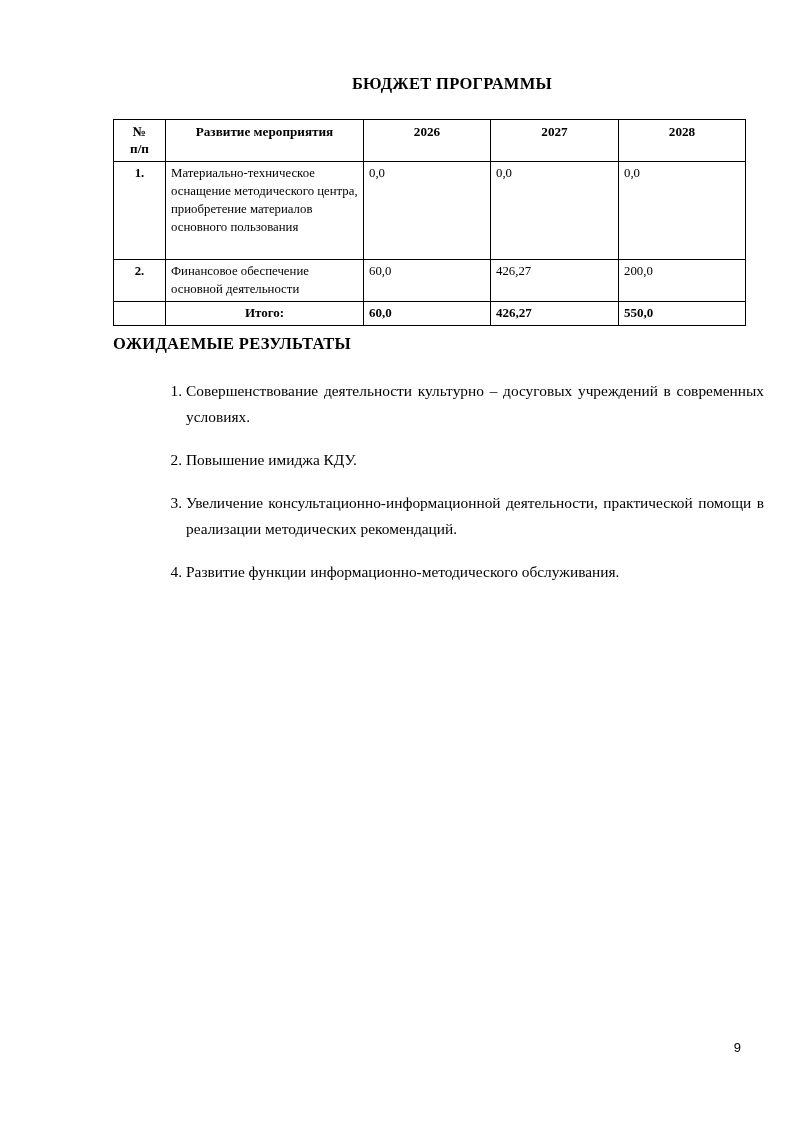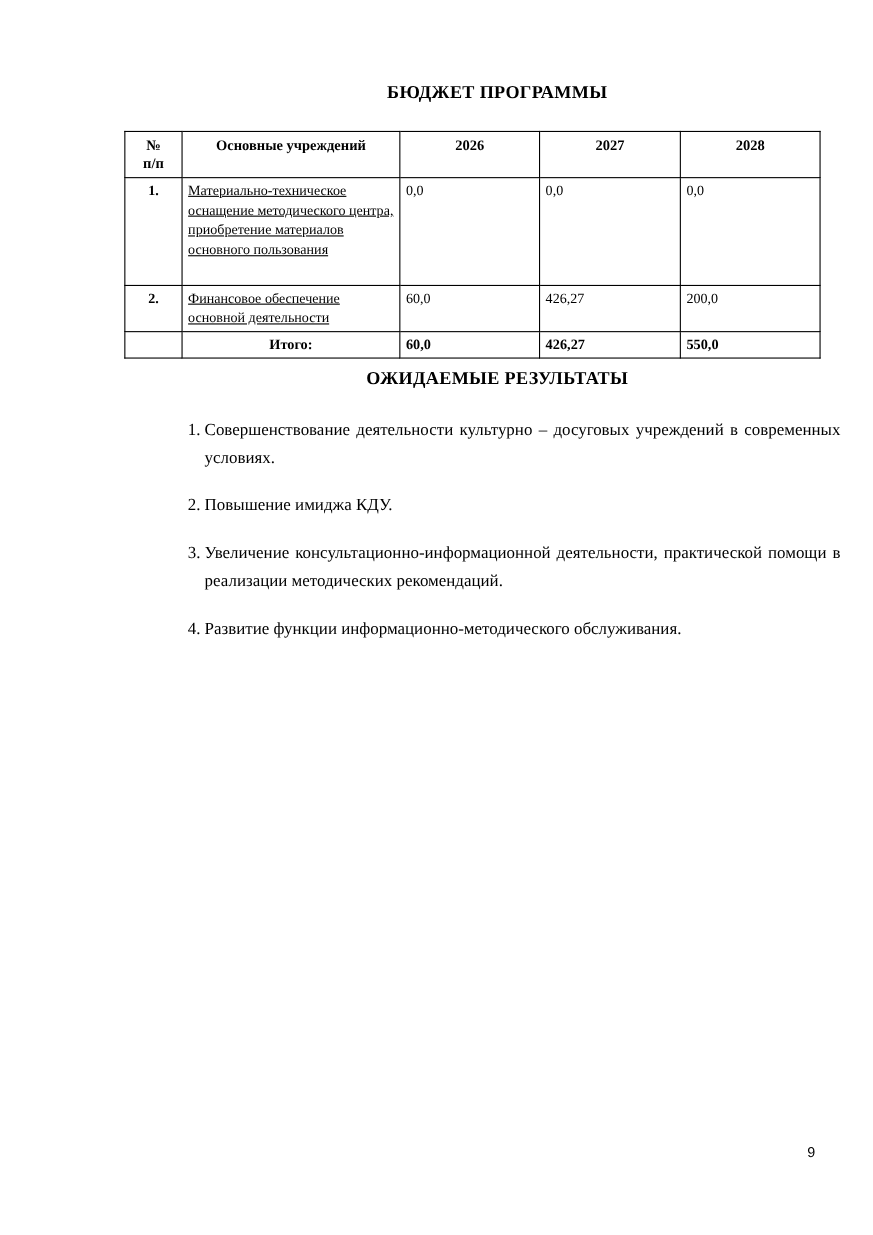--- a/index.html
+++ b/index.html
@@ -34,21 +34,21 @@
     left: 113px;
     top: 74px;
     width: 678px;
     text-align: center;
   }
   .heading-results {
     position: absolute;
     left: 113px;
     top: 334px;
     width: 678px;
-    text-align: center;
+    text-align: left;
   }
 
   
   .budget-table-wrap {
     position: absolute;
     left: 113px;
     top: 119px;
     width: 632px;
   }
   table.budget {
@@ -81,21 +81,20 @@
   th.th-num { line-height: 17px; }
   td.cell-num {
     text-align: center;
     font-weight: bold;
     font-size: 13px;
   }
   td.cell-activity {
     text-align: left;
     font-size: 12.4px;
     line-height: 18.1px;
-    text-decoration: underline;
   }
   td.cell-value {
     text-align: left;
     font-size: 13px;
   }
   tr.row-total td {
     font-weight: bold;
     font-size: 13px;
     padding-top: 2px;
     padding-bottom: 3px;
@@ -158,21 +157,21 @@
           <col class="c-y1">
           <col class="c-y2">
           <col class="c-y3">
       </colgroup>
       <thead>
         <tr>
           <th class="th-num">
             <span>№</span><br>
             <span>п/п</span>
           </th>
-          <th>Основные учреждений</th>
+          <th>Развитие мероприятия</th>
           <th>2026</th>
           <th>2027</th>
           <th>2028</th>
         </tr>
       </thead>
       <tbody>
         <tr class="row-1">
           <td class="cell-num">1.</td>
           <td class="cell-activity">Материально-техническое оснащение методического центра, приобретение материалов основного пользования</td>
           <td class="cell-value">0,0</td>

